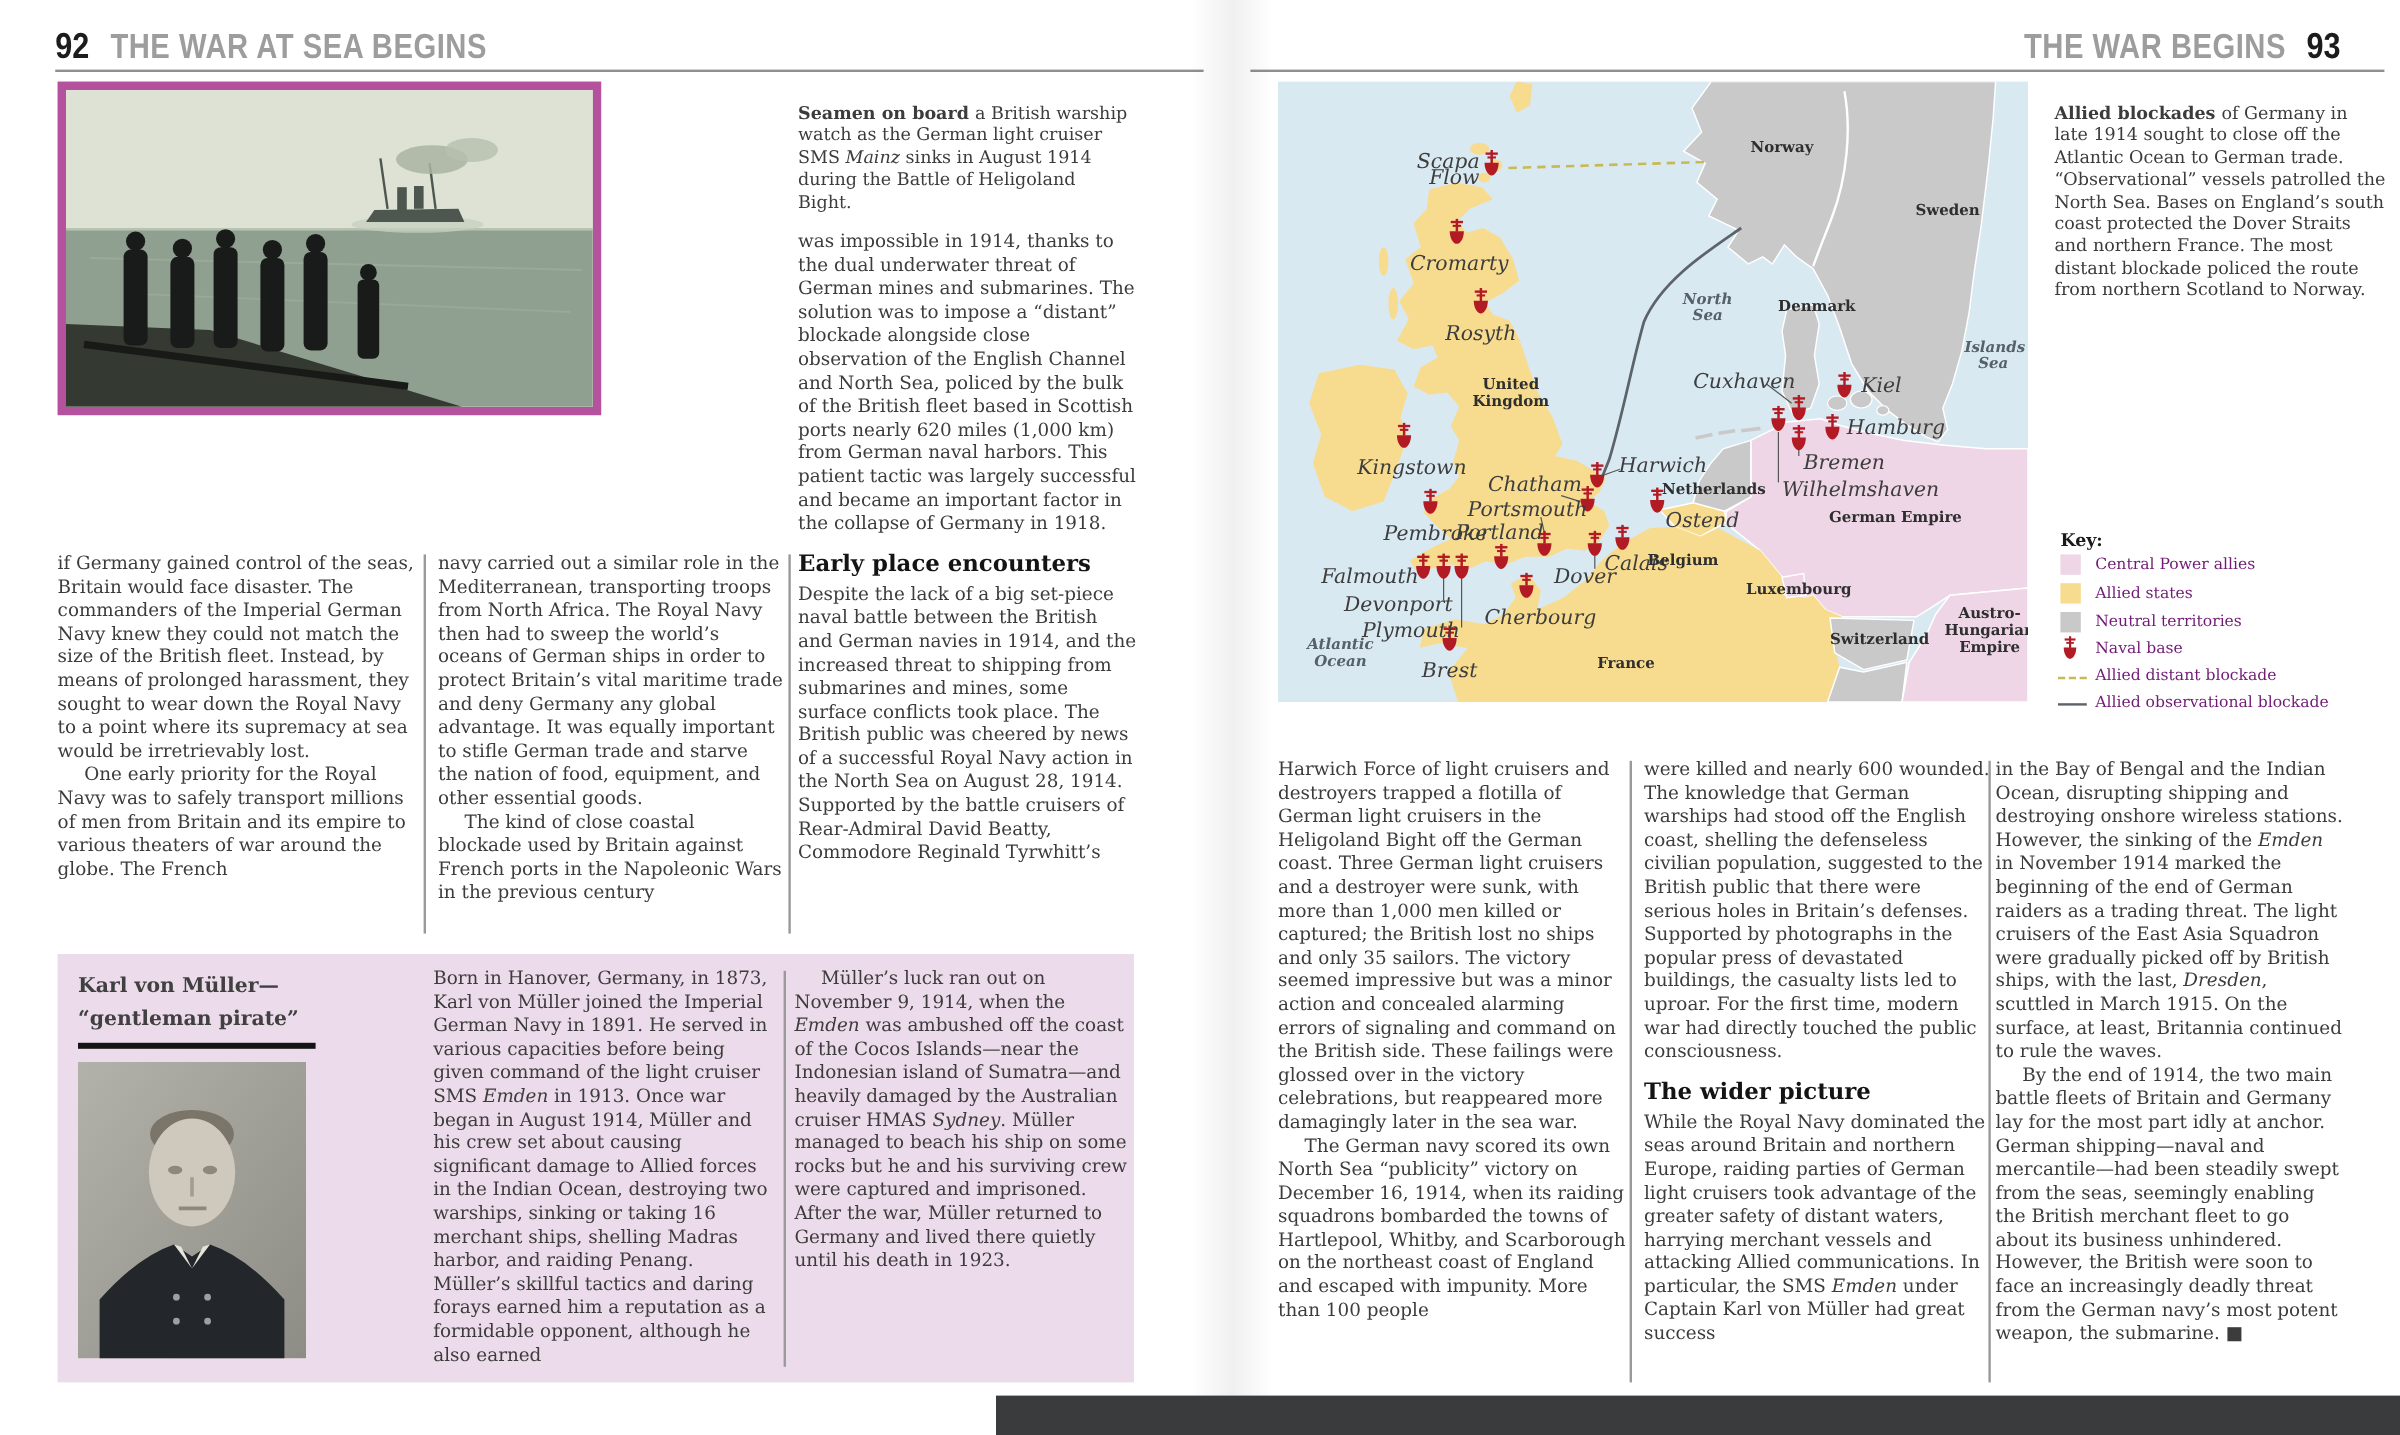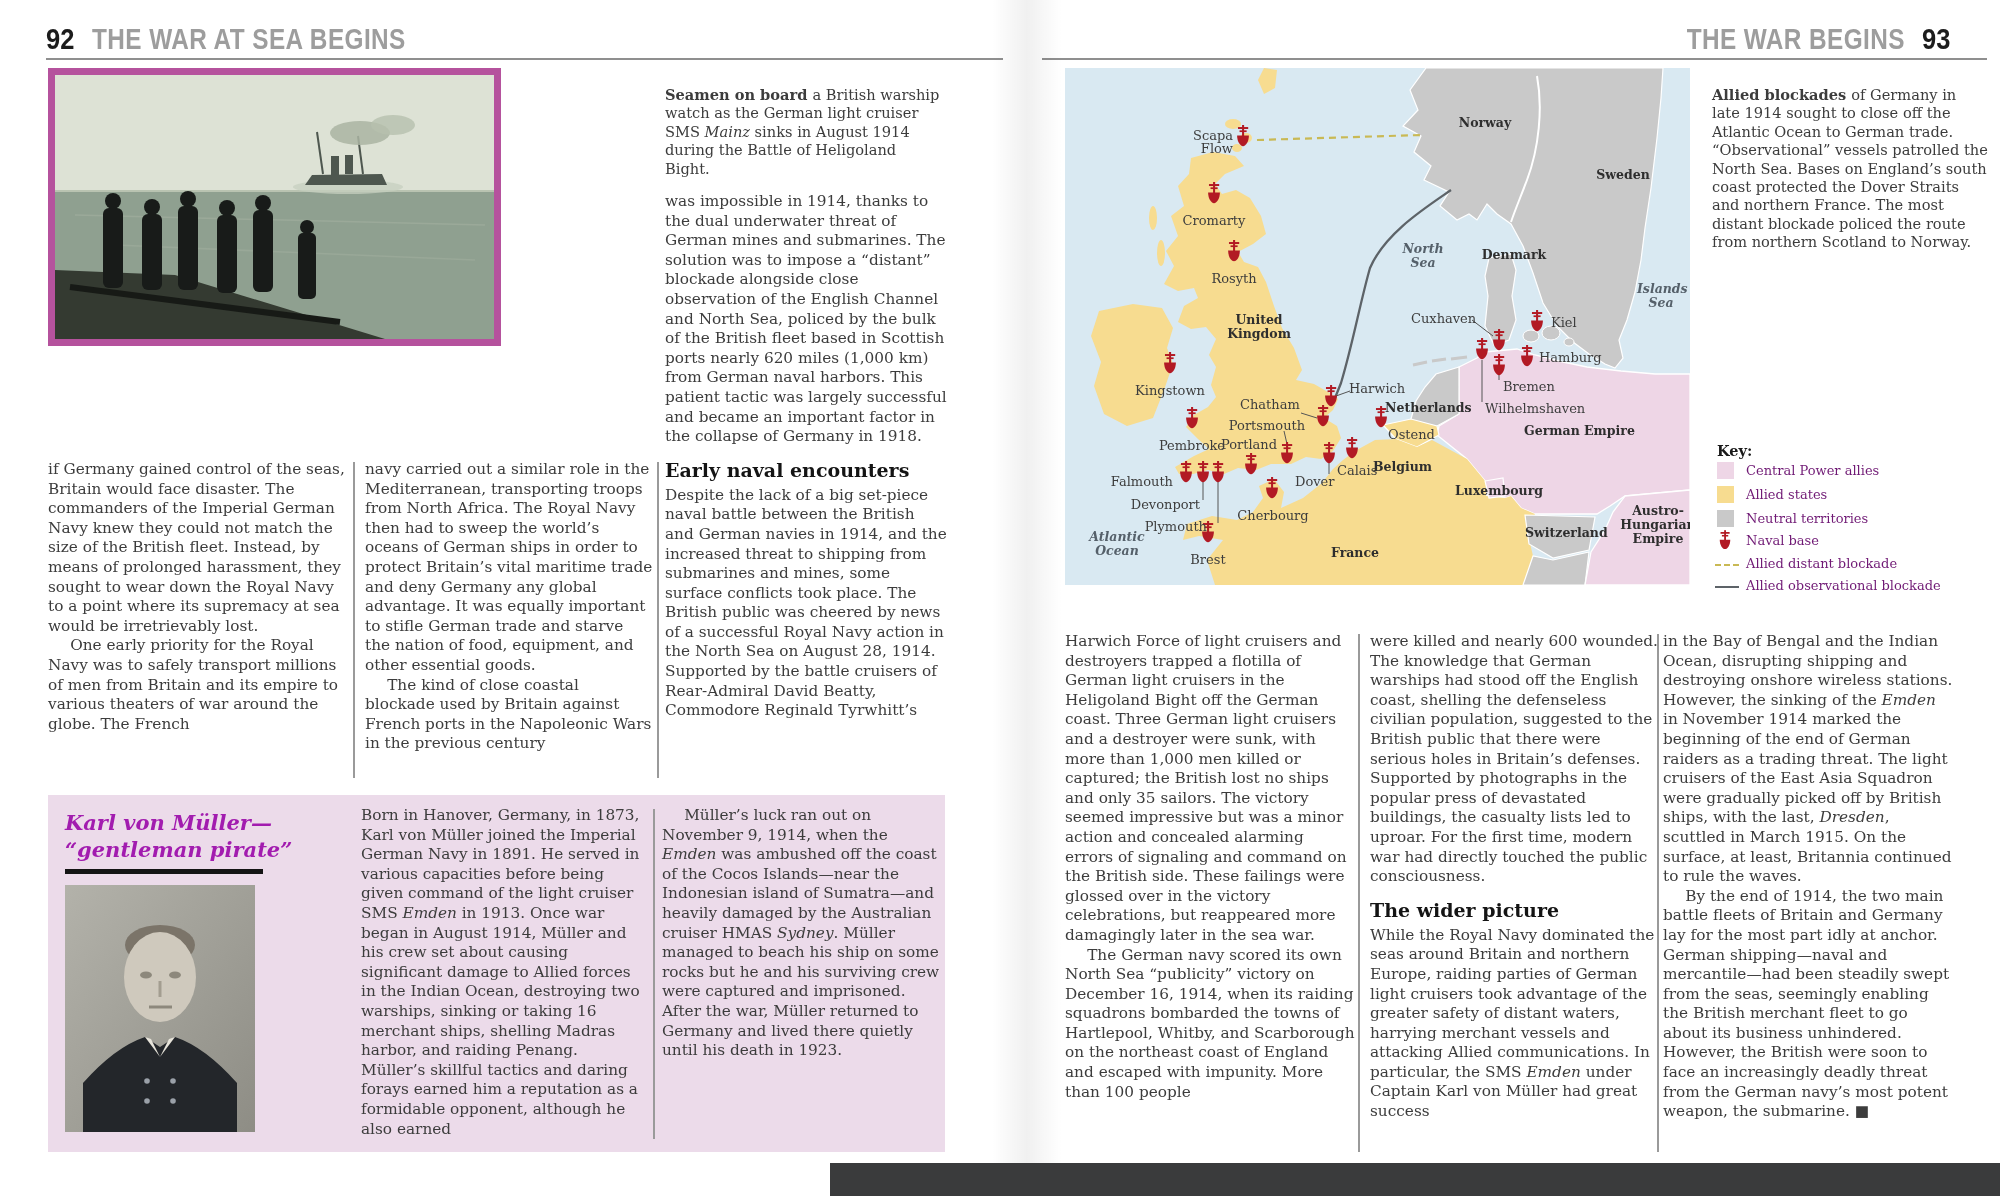--- a/index.html
+++ b/index.html
@@ -18,32 +18,32 @@
   .col p.ind{text-indent:1.45em;}
   .subhead{font-size:19px;font-weight:700;color:#141414;margin:12px 0 5px 0;line-height:22px;}
   .seg-b{font-weight:700;}
   .seg-i{font-style:italic;}
   .vrule{position:absolute;width:1.5px;background:#9a9a9a;}
   .caption{position:absolute;font-size:14.6px;line-height:18.4px;color:#3c3c3c;}
   
   .photo-frame{position:absolute;left:48px;top:68px;width:439px;height:264px;border:7px solid #b5529d;background:#dfe3d8;}
   
   .kbox{position:absolute;left:48px;top:795px;width:897px;height:357px;background:#ecdbea;}
-  .kbox-title{position:absolute;left:17px;top:14px;font-size:21px;line-height:27px;font-weight:700;color:#a21caf;font-style:italic;}
+  .kbox-title{position:absolute;left:17px;top:14px;font-size:17px;line-height:27px;font-weight:700;color:#404040;}
   .kbox-rule{position:absolute;left:17px;top:74px;width:198px;height:5px;background:#141414;}
   .kcol{position:absolute;font-size:15.3px;line-height:19.6px;color:#3c3c3c;}
   .kcol p{margin:0;}
   .kcol p.ind{text-indent:1.45em;}
   
   #map{position:absolute;left:1065px;top:68px;width:625px;height:517px;background:#d9e9f2;overflow:hidden;}
   #map svg.land{position:absolute;left:0;top:0;width:100%;height:100%;}
   .cl{position:absolute;font-size:12.5px;font-weight:700;color:#2e2e2e;text-align:center;line-height:14px;}
   .sl{position:absolute;font-size:12.5px;font-weight:700;font-style:italic;color:#55606a;text-align:center;line-height:14px;}
   .nb{position:absolute;width:16px;height:22px;color:#b21a24;}
-  .nbl{position:absolute;font-size:13px;color:#3d3d3d;line-height:13px;}
+  .nbl{position:absolute;font-size:17px;color:#3d3d3d;line-height:13px;font-style:italic;}
   
   .key-title{position:absolute;font-size:14.5px;font-weight:700;color:#1a1a1a;}
   .key-label{position:absolute;font-size:13px;color:#701a75;}
   .swatch{position:absolute;width:17px;height:17px;}
   .line-swatch{position:absolute;width:24px;height:0;}
   .footer-bar{position:absolute;left:830px;top:1163px;width:1170px;height:33px;background:#3a3b3c;}
   .gutter{position:absolute;left:992px;top:0;width:70px;height:1196px;
           background:linear-gradient(to right,rgba(0,0,0,0),rgba(0,0,0,.06) 50%,rgba(0,0,0,0));}
 </style>
 </head>
@@ -97,21 +97,21 @@
         <circle cx="252" cy="152" r="7"></circle>
           <rect x="243" y="158" width="18" height="66" rx="5"></rect>
       </g>
     </svg>
   </div>
 
   <div class="caption" style="left:665px;top:86px;width:280px"><span class="seg-b">Seamen on board </span><span>a British warship watch as the German light cruiser SMS </span><span class="seg-i">Mainz</span><span> sinks in August 1914 during the Battle of Heligoland Bight.</span></div>
 
   <div class="col" style="left:665px;top:192px;width:282px">
     <p>was impossible in 1914, thanks to the dual underwater threat of German mines and submarines. The solution was to impose a “distant” blockade alongside close observation of the English Channel and North Sea, policed by the bulk of the British fleet based in Scottish ports nearly 620 miles (1,000 km) from German naval harbors. This patient tactic was largely successful and became an important factor in the collapse of Germany in 1918.</p>
-    <h3 class="subhead">Early naval encounters</h3>
+    <h3 class="subhead">Early place encounters</h3>
     <p>Despite the lack of a big set-piece naval battle between the British and German navies in 1914, and the increased threat to shipping from submarines and mines, some surface conflicts took place. The British public was cheered by news of a successful Royal Navy action in the North Sea on August 28, 1914. Supported by the battle cruisers of Rear-Admiral David Beatty, Commodore Reginald Tyrwhitt’s</p>
   </div>
   <div class="col" style="left:365px;top:460px;width:288px">
     <p>navy carried out a similar role in the Mediterranean, transporting troops from North Africa. The Royal Navy then had to sweep the world’s oceans of German ships in order to protect Britain’s vital maritime trade and deny Germany any global advantage. It was equally important to stifle German trade and starve the nation of food, equipment, and other essential goods.</p>
     <p class="ind">The kind of close coastal blockade used by Britain against French ports in the Napoleonic Wars in the previous century</p>
   </div>
   <div class="col" style="left:48px;top:460px;width:298px">
     <p>if Germany gained control of the seas, Britain would face disaster. The commanders of the Imperial German Navy knew they could not match the size of the British fleet. Instead, by means of prolonged harassment, they sought to wear down the Royal Navy to a point where its supremacy at sea would be irretrievably lost.</p>
     <p class="ind">One early priority for the Royal Navy was to safely transport millions of men from Britain and its empire to various theaters of war around the globe. The French</p>
   </div>

